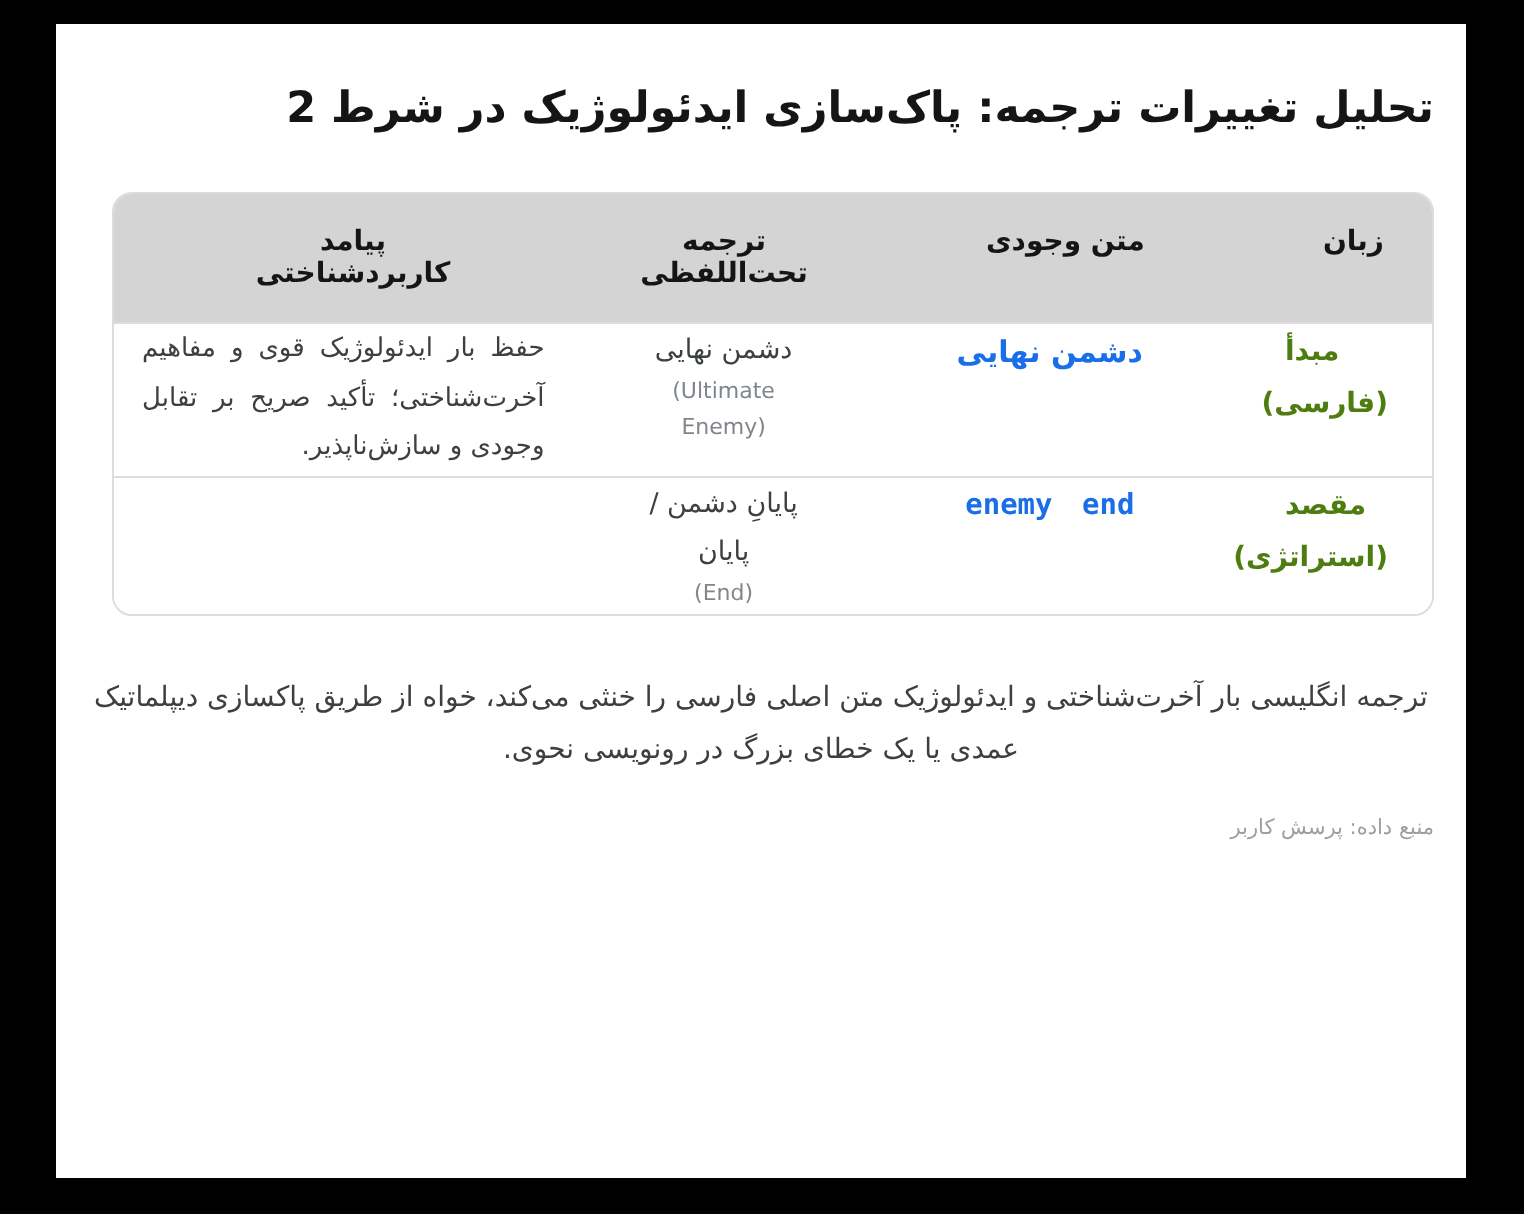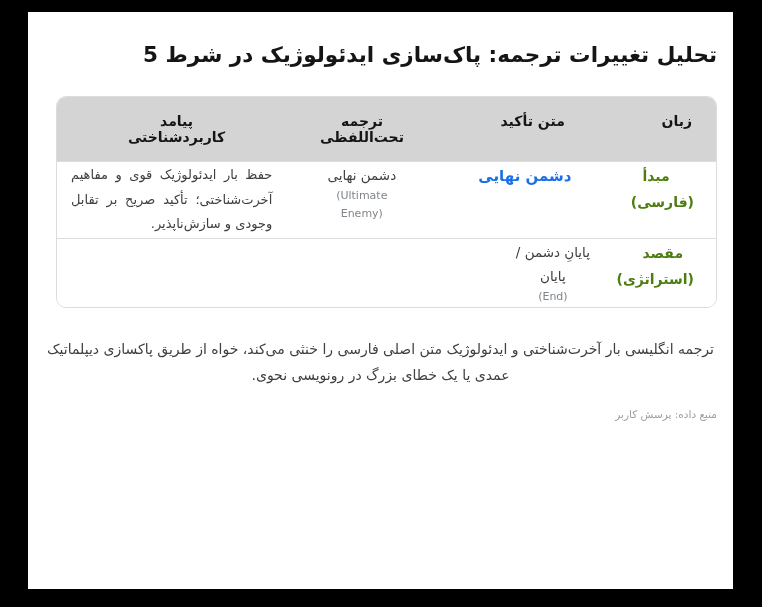--- a/index.html
+++ b/index.html
@@ -113,27 +113,27 @@
     text-align: right;
     font-size: 10.5px;
     color: #9e9e9e;
   }
 </style>
 </head>
 <body>
 
 <div class="card">
 
-  <h1 class="title">تحلیل تغییرات ترجمه: پاک‌سازی ایدئولوژیک در شرط 5</h1>
+  <h1 class="title">تحلیل تغییرات ترجمه: پاک‌سازی ایدئولوژیک در شرط 2</h1>
 
   <div class="table">
 
     <div class="thead">
       <div class="th c-lang">زبان</div>
-      <div class="th c-orig">متن تأکید</div>
+      <div class="th c-orig">متن وجودی</div>
       <div class="th c-lit">ترجمه تحت‌اللفظی</div>
       <div class="th c-impl">پیامد کاربردشناختی</div>
     </div>
 
     <div class="trow">
       <div class="td c-lang td-lang">
         <div>مبدأ</div>
         <div>(فارسی)</div>
       </div>
       <div class="td c-orig td-orig">
@@ -144,20 +144,23 @@
         <div class="lit-sub">(Ultimate Enemy)</div>
       </div>
       <div class="td c-impl td-impl">حفظ بار ایدئولوژیک قوی و مفاهیم آخرت‌شناختی؛ تأکید صریح بر تقابل وجودی و سازش‌ناپذیر.</div>
     </div>
 
     <div class="trow">
       <div class="td c-lang td-lang">
         <div>مقصد</div>
         <div>(استراتژی)</div>
       </div>
+      <div class="td c-orig td-orig">
+        <span class="orig-en">enemy end</span>
+      </div>
       <div class="td c-lit td-lit">
         <div class="lit-main">پایانِ دشمن / پایان</div>
         <div class="lit-sub">(End)</div>
       </div>
     </div>
 
   </div>
 
   <p class="summary">ترجمه انگلیسی بار آخرت‌شناختی و ایدئولوژیک متن اصلی فارسی را خنثی می‌کند، خواه از طریق پاکسازی دیپلماتیک عمدی یا یک خطای بزرگ در رونویسی نحوی.</p>
 

